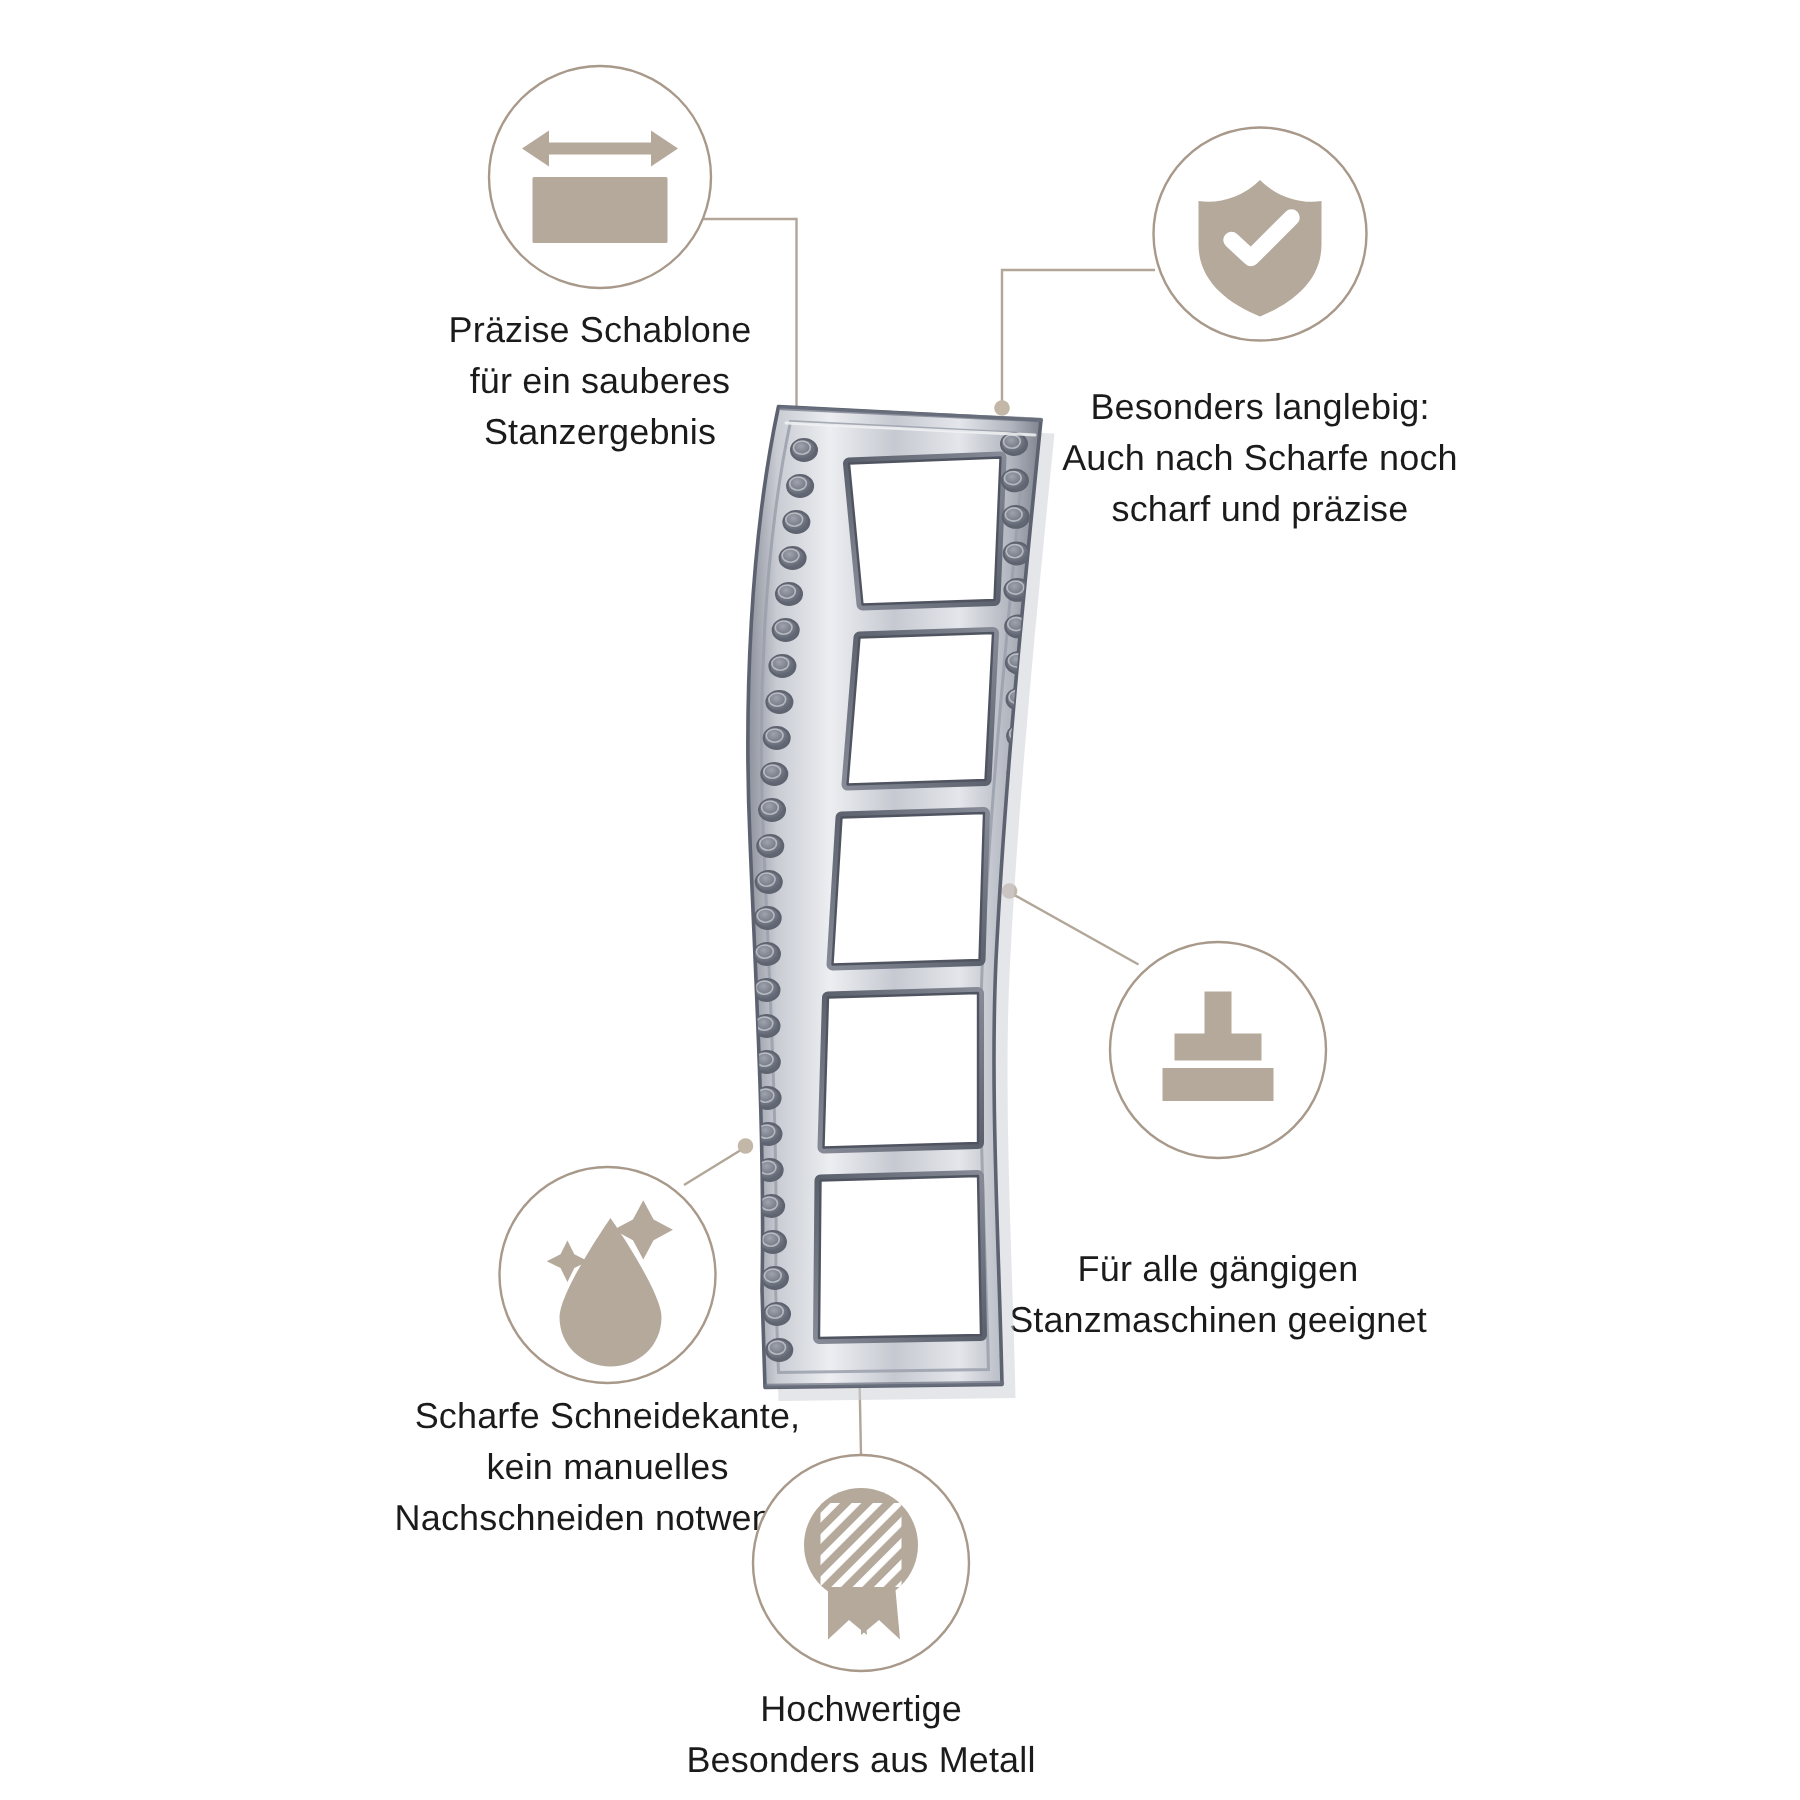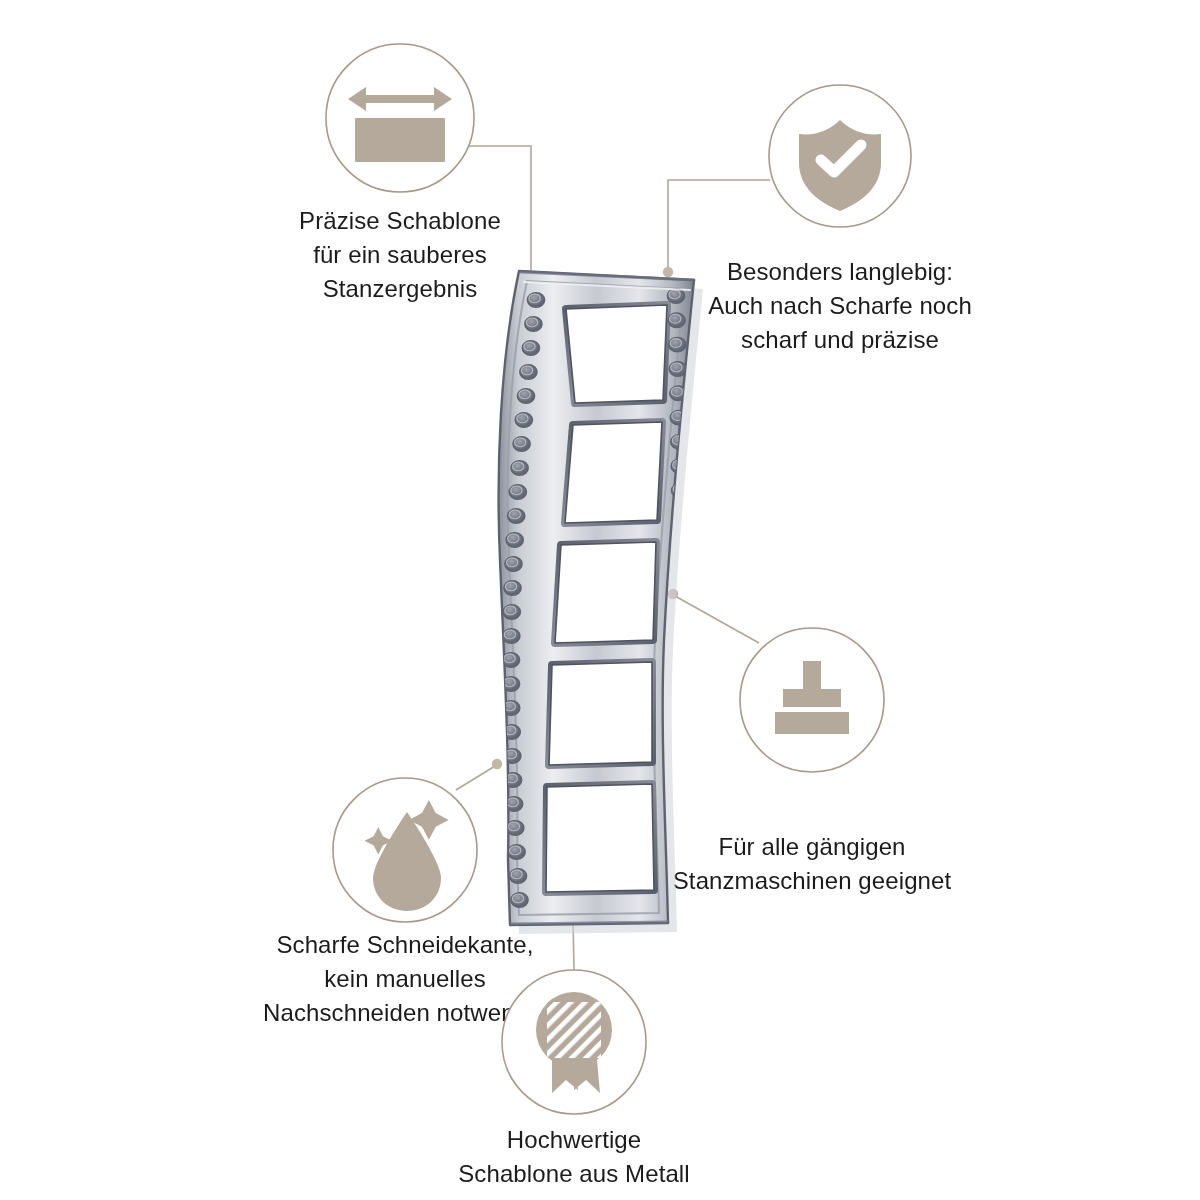--- a/index.html
+++ b/index.html
@@ -351,16 +351,16 @@
 Stanzergebnis</div>
     <div class="callout-label" id="lbl-1">Besonders langlebig:
 Auch nach Scharfe noch
 scharf und präzise</div>
     <div class="callout-label" id="lbl-2">Für alle gängigen
 Stanzmaschinen geeignet</div>
     <div class="callout-label" id="lbl-3">Scharfe Schneidekante,
 kein manuelles
 Nachschneiden notwendig</div>
     <div class="callout-label" id="lbl-4">Hochwertige
-Schablone aus Metall</div>
+Besonders aus Metall</div>
   </div>
 
 </div>
 
 </body></html>

